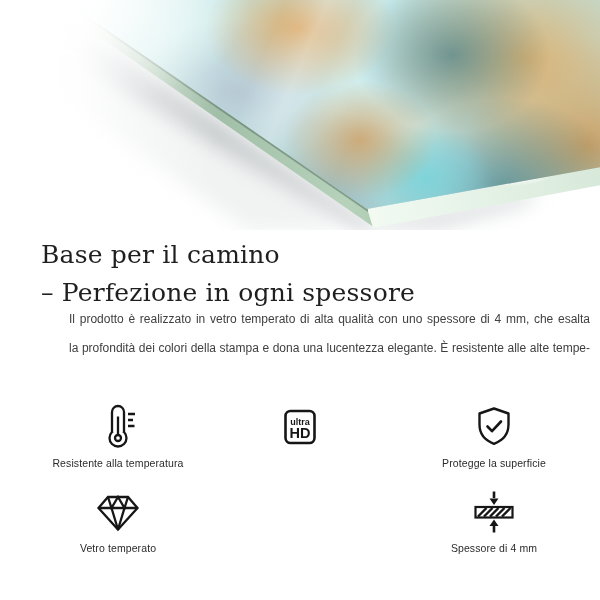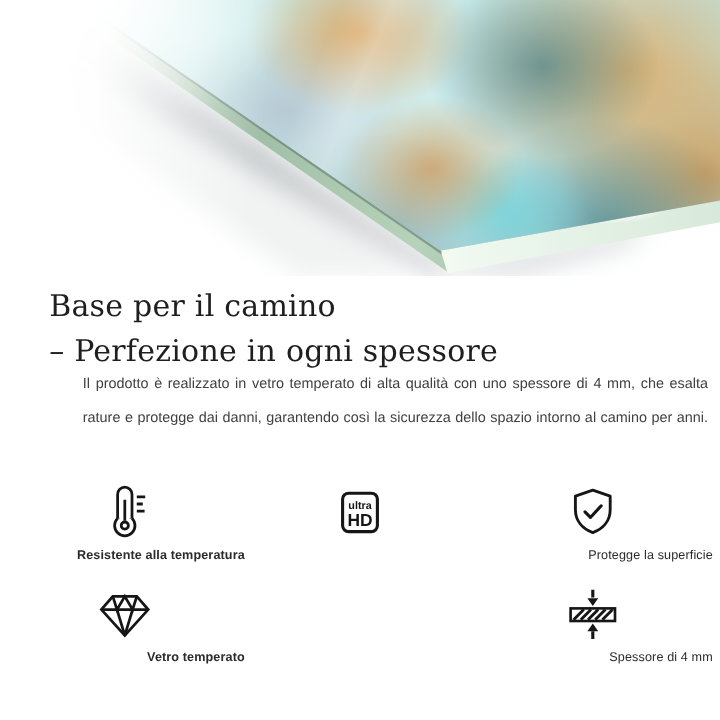--- a/index.html
+++ b/index.html
@@ -48,25 +48,25 @@
     filter:drop-shadow(0 0 4px rgba(255,255,255,.95));}
 
   
   .title{position:absolute;left:41px;top:236px;color:#1f1f1f;
     font-family:"DejaVu Serif",serif;font-size:25px;line-height:38px;font-weight:400;letter-spacing:.2px;}
   .desc{position:absolute;left:40px;top:305px;width:521px;color:#404040;
     font-size:12px;line-height:29px;margin-left:29px;}
   .desc .dline{text-align:justify;text-align-last:justify;white-space:nowrap;}
 
   
-  .feat{position:absolute;width:200px;text-align:right;}
+  .feat{position:absolute;width:200px;text-align:center;}
   .feat-icon{height:50px;display:flex;align-items:center;justify-content:center;}
   .feat-label{margin-top:5px;font-size:10.5px;color:#2b2b2b;letter-spacing:.1px;}
   .r1{top:402px;} .r2{top:487px;}
-  .c1{left:4px;font-weight:bold;} .c2{left:200px;} .c3{left:394px;}
+  .c1{left:18px;} .c2{left:200px;} .c3{left:394px;}
   svg.fi{stroke:#161616;fill:none;stroke-width:2.3;}
   svg.fi text{stroke:none;fill:#161616;font-family:"Liberation Sans",sans-serif;}
 </style>
 </head>
 <body>
 
 <div class="screen">
 
   <div class="hero">
     <div class="shadow-wrap">
@@ -93,21 +93,21 @@
     </div>
   </div>
 
   <div class="title">
     <div>Base per il camino</div>
     <div>– Perfezione in ogni spessore</div>
   </div>
 
   <div class="desc">
     <div class="dline">Il prodotto è realizzato in vetro temperato di alta qualità con uno spessore di 4 mm, che esalta</div>
-    <div class="dline">rature e protegge dai danni, garantendo così la sicurezza dello spazio intorno al camino per anni.</div>
+    <div class="dline">la profondità dei colori della stampa e dona una lucentezza elegante. È resistente alle alte tempe-</div>
   </div>
 
   <div class="feat r1 c1">
     <div class="feat-icon">
       <svg class="fi" width="48" height="48" viewBox="0 0 48 48">
         <circle cx="24" cy="35" r="8.5"></circle>
         <path d="M18,29 V9 a6,6 0 0 1 12,0 V29" fill="#ffffff"></path>
         <path d="M24,13.5 V31"></path>
         <circle cx="24" cy="35" r="3"></circle>
         <path d="M34,11 h7 M34,17 h5 M34,23 h6.5"></path>

